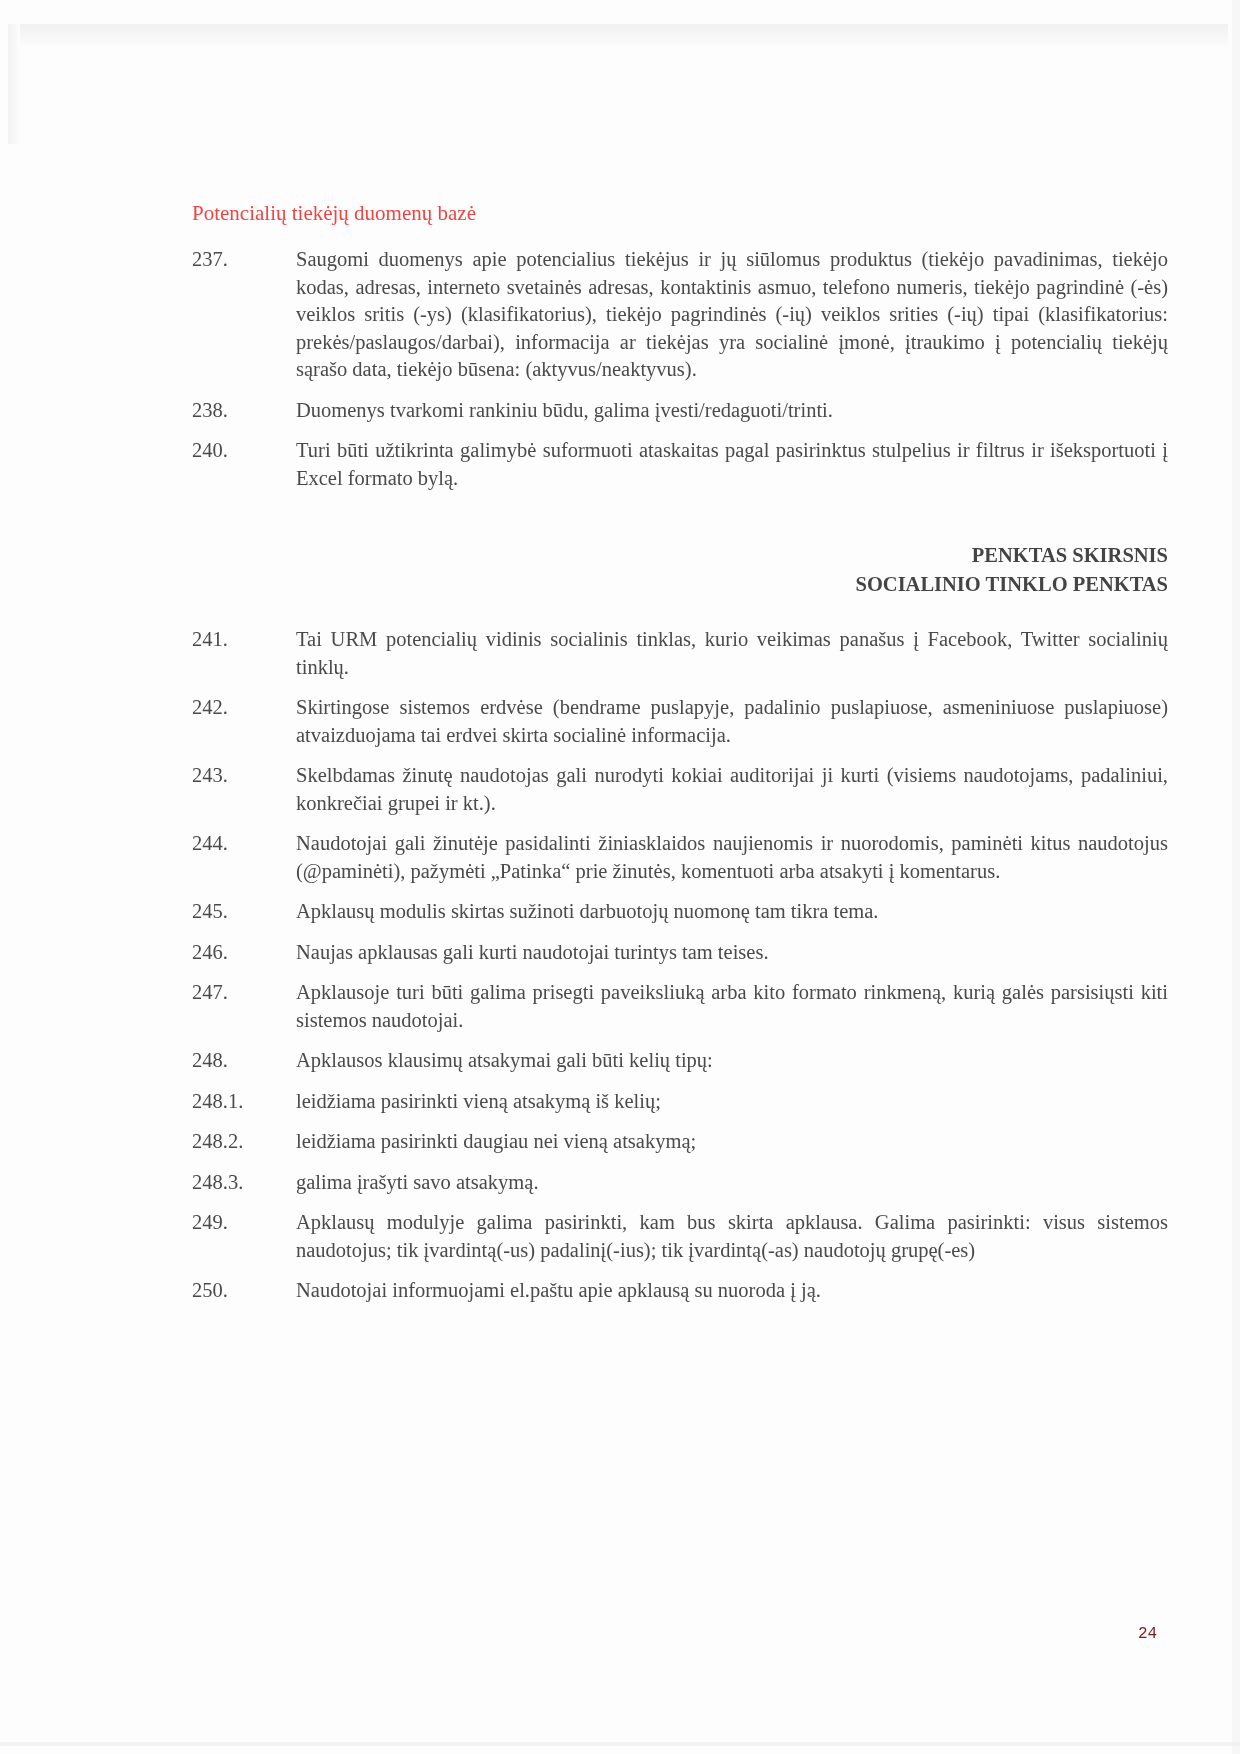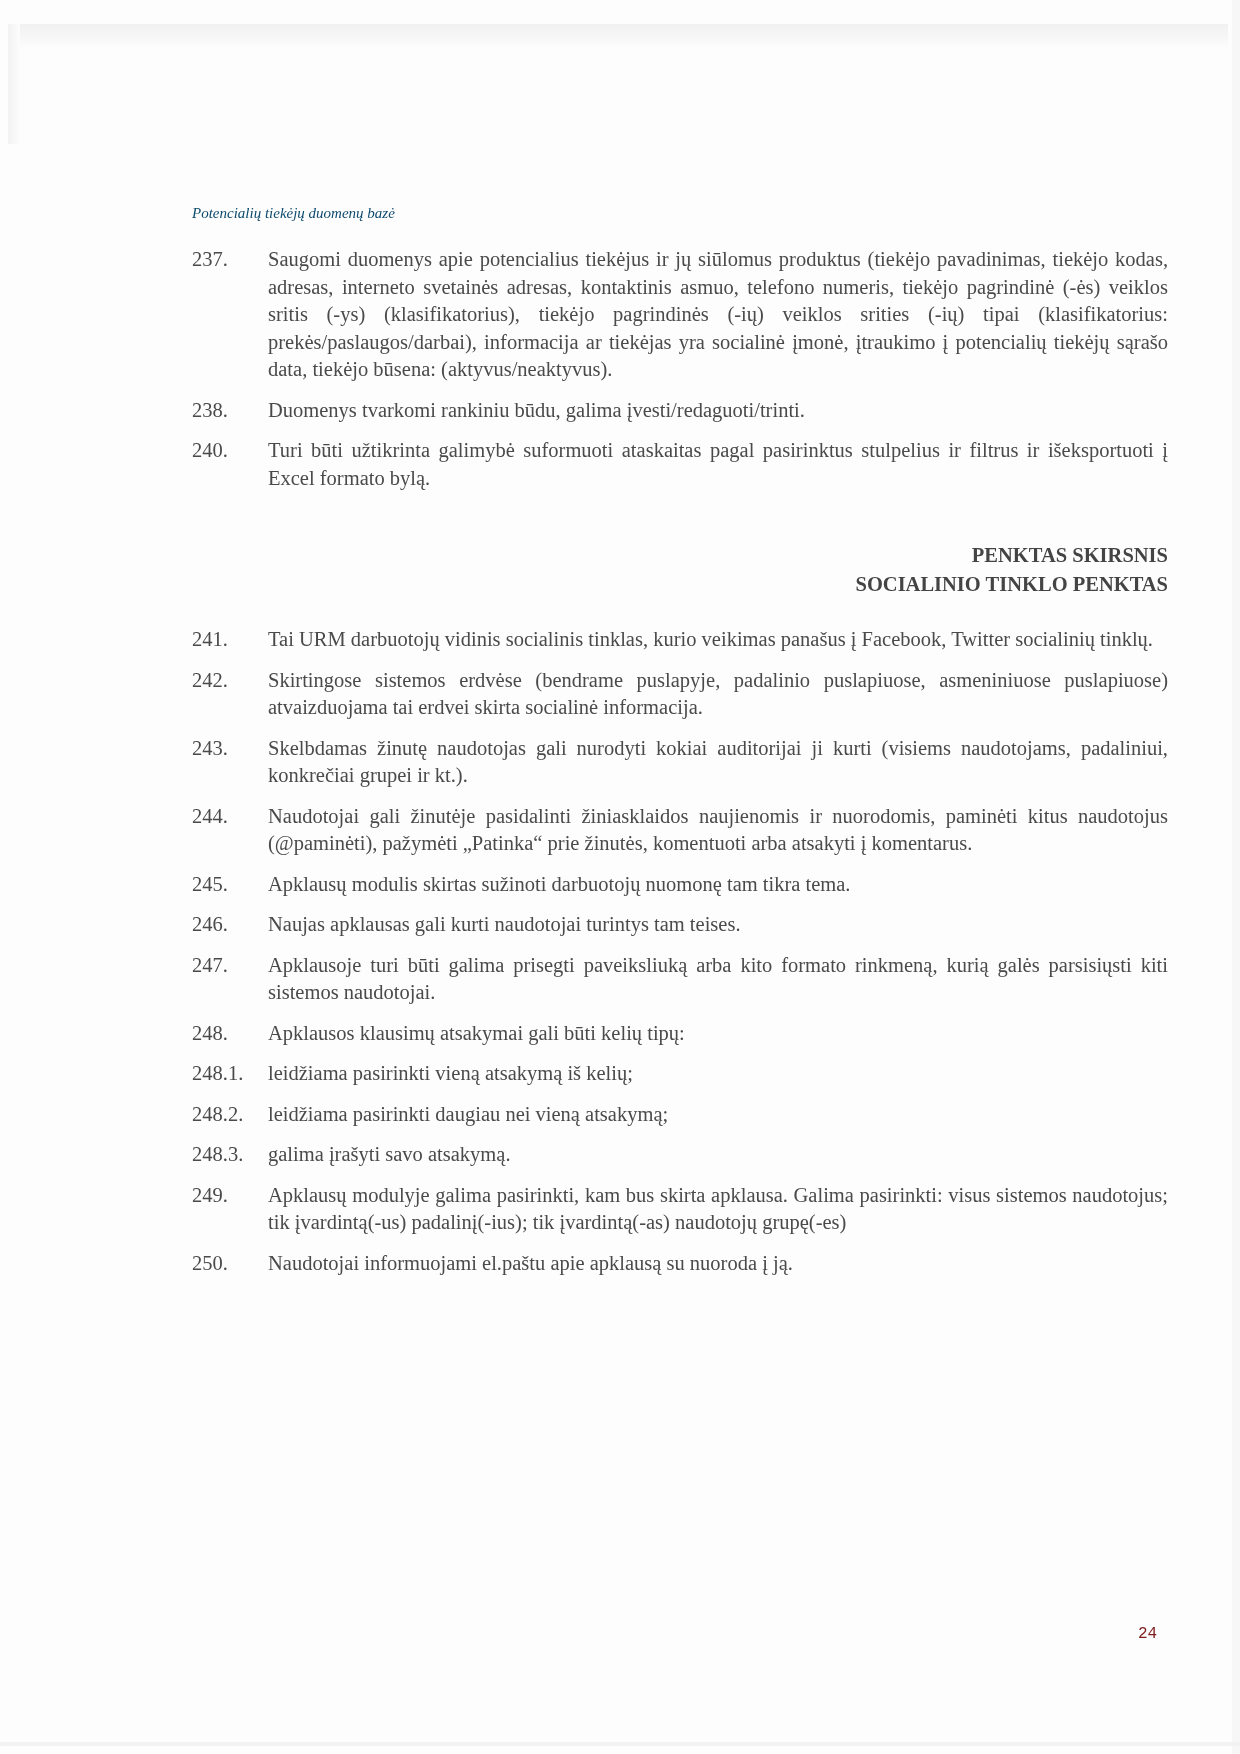--- a/index.html
+++ b/index.html
@@ -10,23 +10,23 @@
   .scan-top {
     position: absolute; left: 8px; top: 24px; width: 1220px; height: 24px;
     background: linear-gradient(#f1f1f1, #f7f7f7 60%, #fdfdfd);
   }
   .scan-left { position: absolute; left: 8px; top: 24px; width: 12px; height: 120px; background: linear-gradient(90deg,#f2f2f2,#fdfdfd); }
   .scan-bottom { position: absolute; left: 0; top: 1742px; width: 1240px; height: 4px; background: #f2f2f2; }
   .scan-right { position: absolute; left: 1232px; top: 0; width: 8px; height: 1754px; background: #f7f7f7; }
 
   .page { position: absolute; left: 192px; top: 200px; width: 976px; }
 
-  .subhead { font-style: italic; font-size: 15px; margin: 0 0 20px 0; color: #0c4a6e; line-height: 26px; }
+  .subhead { font-size: 21px; margin: 0 0 20px 0; color: #ef4444; line-height: 26px; }
 
-  .item { display: flex; font-size: 20.5px; line-height: 27.5px; margin-bottom: 13px; text-align: justify; }
+  .item { display: flex; font-size: 20.5px; line-height: 27.5px; margin-bottom: 13px; text-align: justify; gap: 28px; }
   .item .num { flex: 0 0 76px; }
   .item .txt { flex: 1 1 auto; }
 
   .section-head { text-align: right; font-weight: bold; font-size: 20.5px; line-height: 29px; margin: 49px 0 27px 0; color: #444; }
   .section-head div { }
 
   .page-number { position: absolute; left: 1138px; top: 1625px; font-size: 16px; color: #7f1d1d; font-family: Liberation Mono, monospace; }
 </style>
 </head>
 <body>
@@ -55,21 +55,21 @@
   </div>
 
   <div class="section-head">
     <div>PENKTAS SKIRSNIS</div>
     <div>SOCIALINIO TINKLO PENKTAS</div>
   </div>
 
   <div>
     <div class="item">
         <span class="num">241.</span>
-        <span class="txt">Tai URM darbuotojų vidinis socialinis tinklas, kurio veikimas panašus į Facebook, Twitter socialinių tinklų.</span>
+        <span class="txt">Tai URM potencialių vidinis socialinis tinklas, kurio veikimas panašus į Facebook, Twitter socialinių tinklų.</span>
       </div>
     <div class="item">
         <span class="num">242.</span>
         <span class="txt">Skirtingose sistemos erdvėse (bendrame puslapyje, padalinio puslapiuose, asmeniniuose puslapiuose) atvaizduojama tai erdvei skirta socialinė informacija.</span>
       </div>
     <div class="item">
         <span class="num">243.</span>
         <span class="txt">Skelbdamas žinutę naudotojas gali nurodyti kokiai auditorijai ji kurti (visiems naudotojams, padaliniui, konkrečiai grupei ir kt.).</span>
       </div>
     <div class="item">

